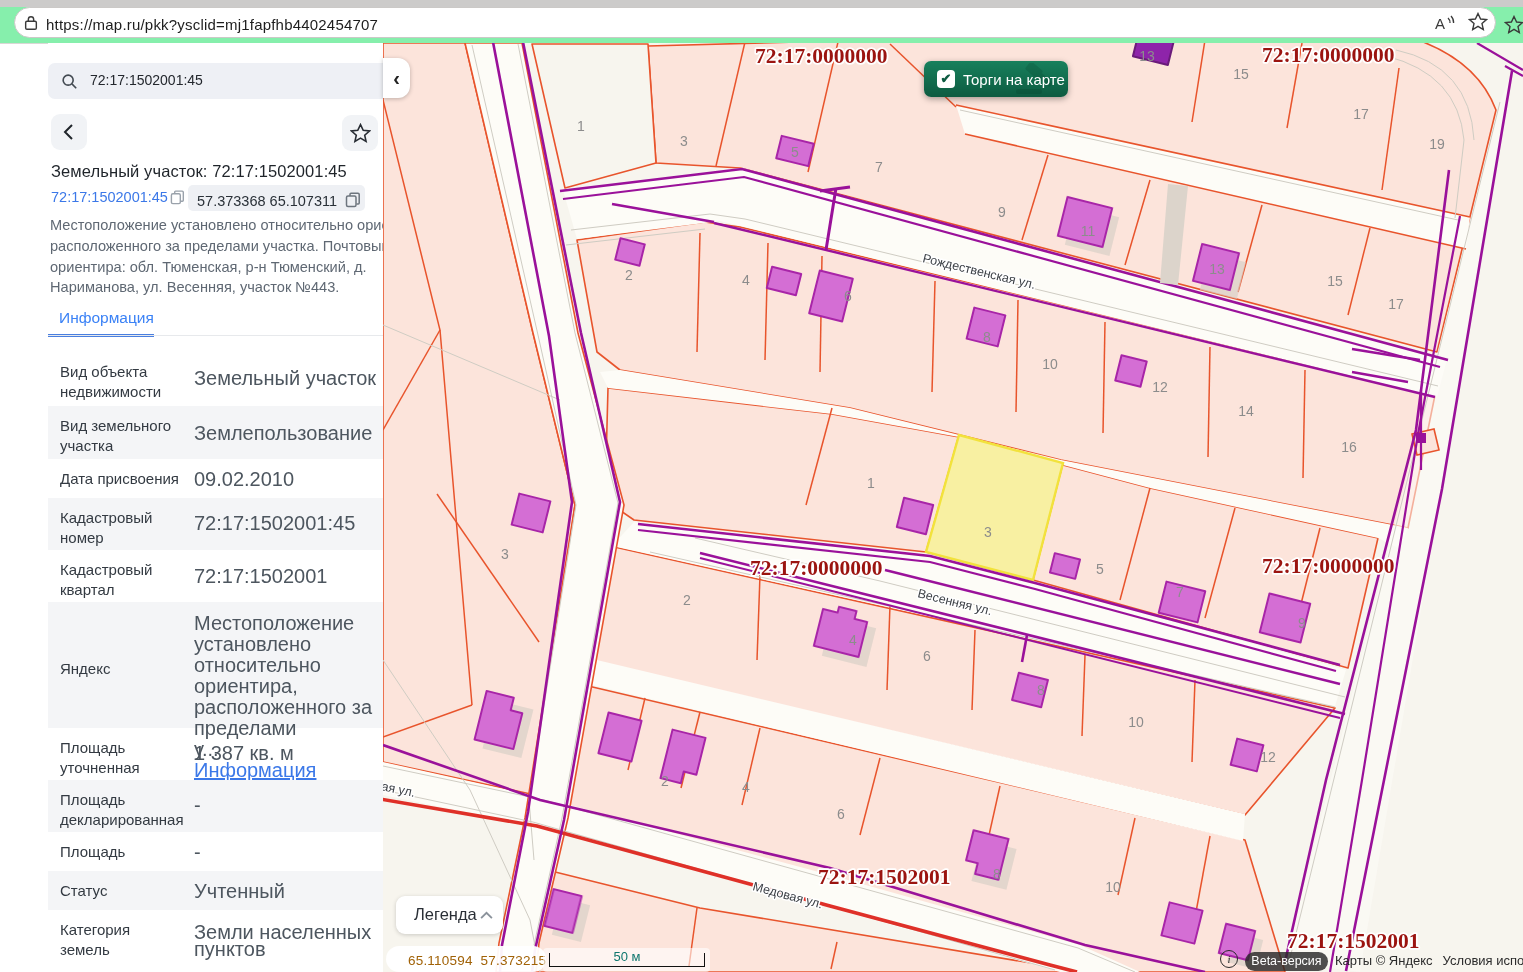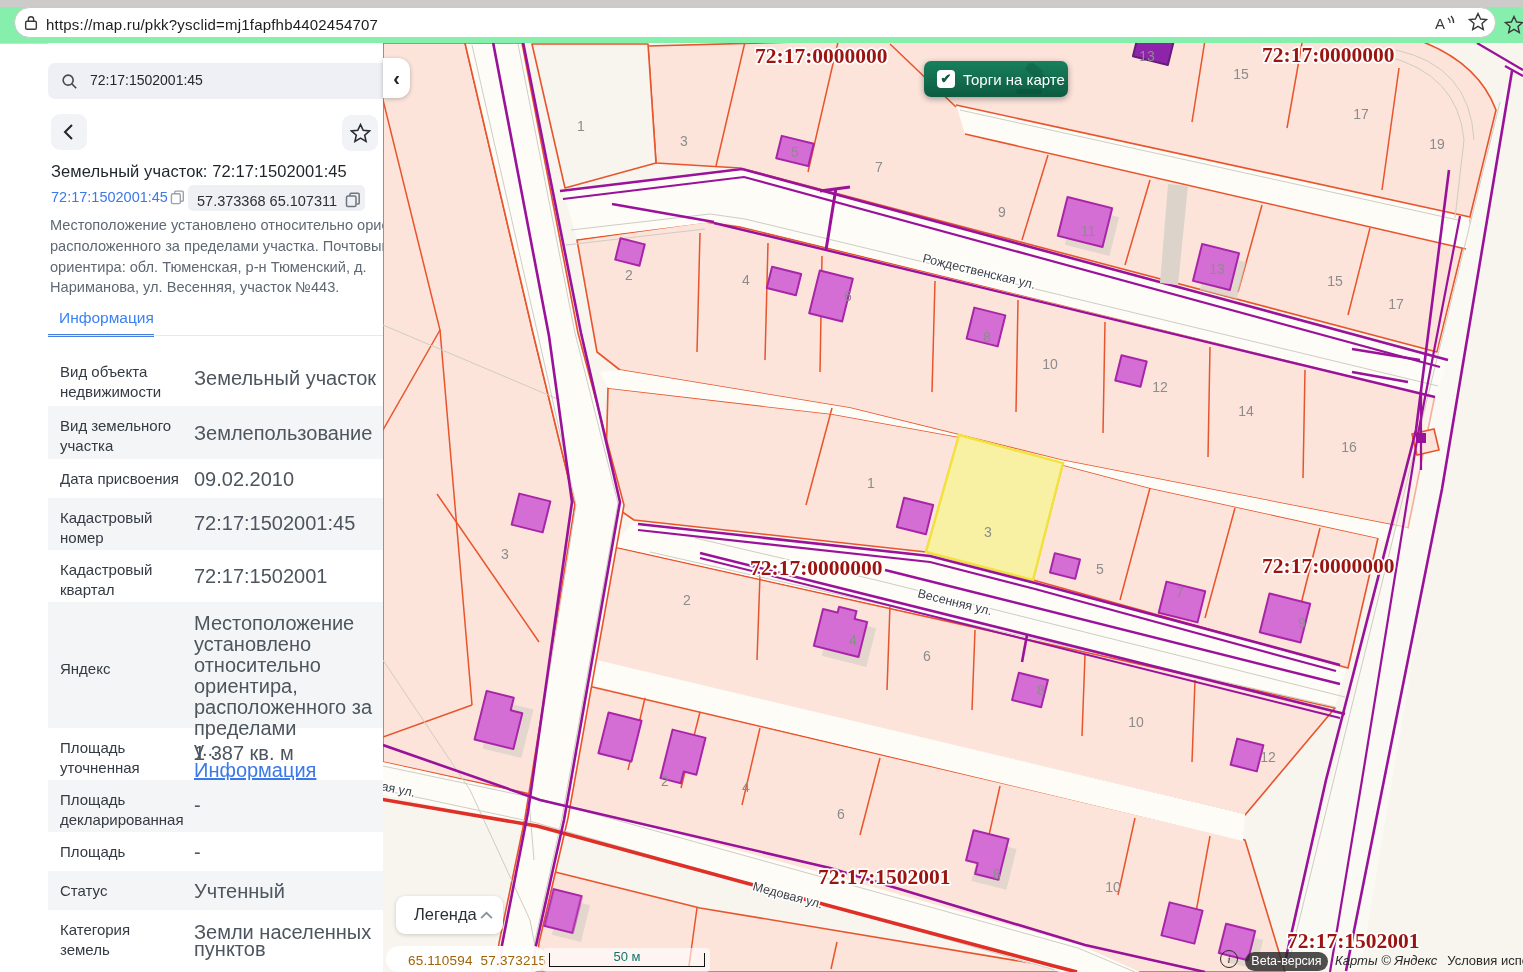--- a/index.html
+++ b/index.html
@@ -52,21 +52,21 @@
   #coords{position:absolute;left:25px;top:910px;font-size:13.5px;color:#a16207;letter-spacing:0.2px;}
   #scalepill{position:absolute;left:160px;top:905px;width:167px;height:24px;background:rgba(255,255,255,.6);border-radius:4px;}
   #scalebar{position:absolute;left:166px;top:910px;width:154px;height:13px;
     border-left:1.5px solid #111;border-right:1.5px solid #111;border-bottom:1.5px solid #111;}
   #scalebar span{position:absolute;left:0;right:0;top:-4px;text-align:center;font-size:13px;color:#0f766e;background:transparent;}
   #beta{position:absolute;left:862px;top:909px;width:83px;height:19px;background:rgba(40,40,40,.82);
     border-radius:10px;color:#fff;font-size:12.5px;text-align:center;line-height:19px;}
   #betai{position:absolute;left:837px;top:907px;width:16px;height:16px;border:1.6px solid #2a2a2a;border-radius:50%;
     color:#2a2a2a;font-size:11px;text-align:center;line-height:16px;font-family:"Liberation Serif",serif;font-style:italic;}
   #attrib{position:absolute;left:952px;top:910px;font-size:13px;color:#2b2b2b;white-space:nowrap;}
-  #attrib span{margin-right:10px;font-style:italic;}
+  #attrib span{margin-right:10px;}
 </style>
 </head>
 <body>
 <div id="page">
 
   <div id="topstrip"></div>
   <div id="chrome">
     <div id="urlbar">
       <svg style="position:absolute;left:8px;top:7px" width="16" height="16" viewBox="0 0 18 18">
         <rect x="3" y="7" width="12" height="9" rx="1.5" fill="none" stroke="#3a3a3a" stroke-width="1.6"></rect>

